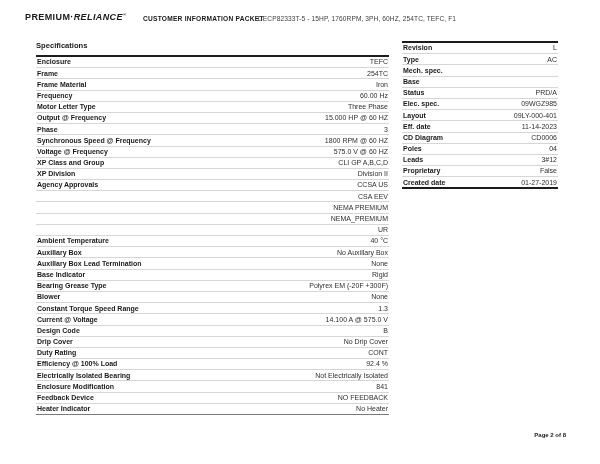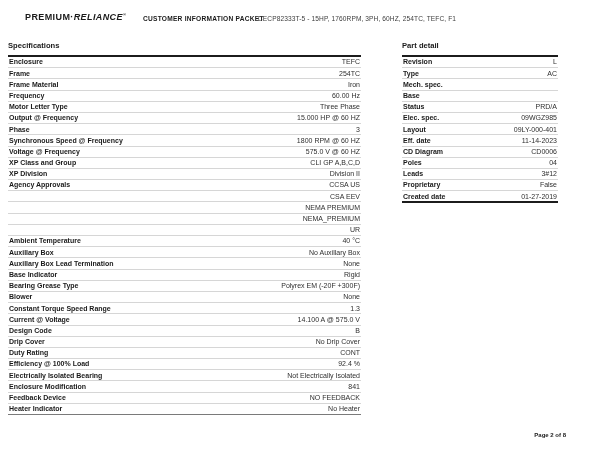--- a/index.html
+++ b/index.html
@@ -28,21 +28,21 @@
     white-space: nowrap;
   }
   .header-product {
     position: absolute; left: 258px; top: 15px;
     font-size: 6.6px; color: #3d3d3d; letter-spacing: 0.1px;
     white-space: nowrap;
   }
 
   
   .col { position: absolute; top: 41px; }
-  .col-specs { left: 8px; width: 353px; }
+  .col-specs { left: 36px; width: 353px; }
   .col-part  { left: 402px; width: 156px; }
   .section-title { font-size: 7.6px; font-weight: bold; margin: 0 0 5px 0; }
 
   
   .spec-table { border-top: 2.5px solid #1c1c1c; }
   .col-specs .spec-table { border-bottom: 1.2px solid #7a7a7a; }
   .col-part  .spec-table { border-bottom: 2px solid #1c1c1c; }
   .row {
     display: flex; justify-content: space-between; align-items: baseline;
     border-bottom: 1px solid #d6d6d6;
@@ -232,21 +232,20 @@
         </div>
 
         <div class="row">
           <span class="label">Heater Indicator</span>
           <span class="value">No Heater</span>
         </div>
       </div>
   </div>
 
   <div class="col col-part">
-    <div class="section-title">Part detail</div>
     <div class="spec-table">
 
         <div class="row">
           <span class="label">Revision</span>
           <span class="value">L</span>
         </div>
 
         <div class="row">
           <span class="label">Type</span>
           <span class="value">AC</span>

